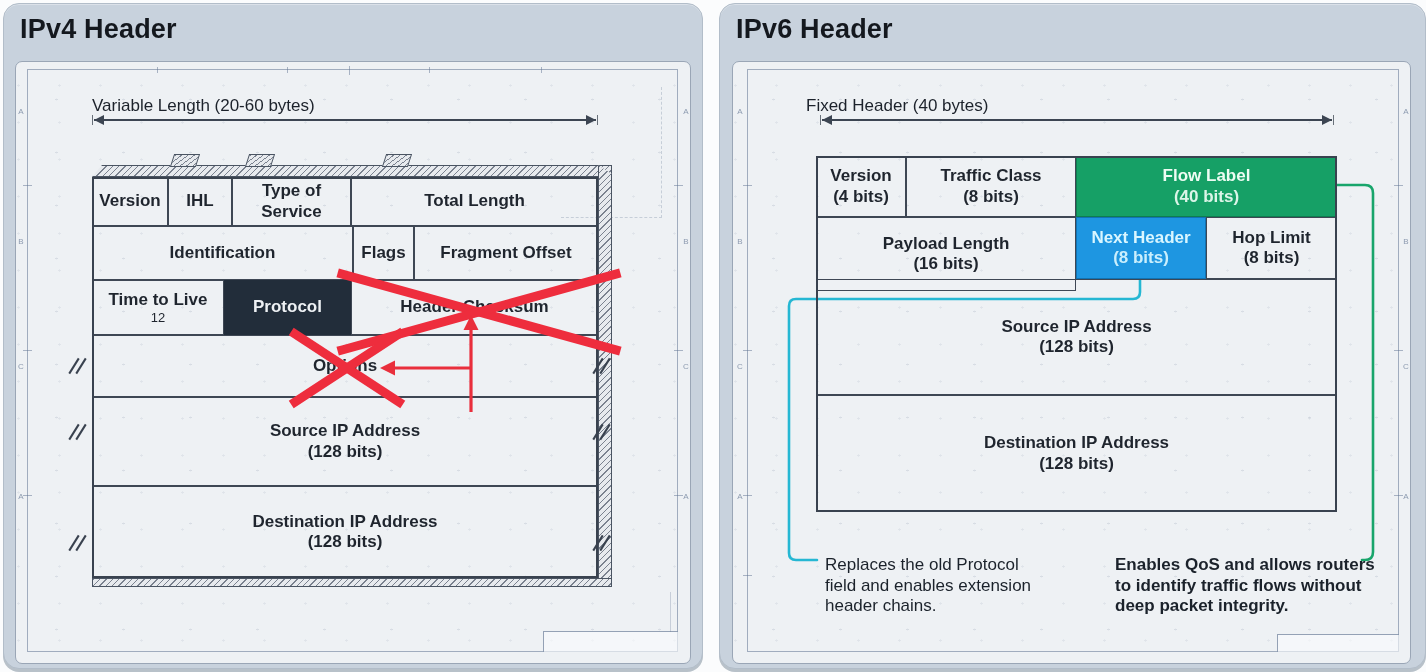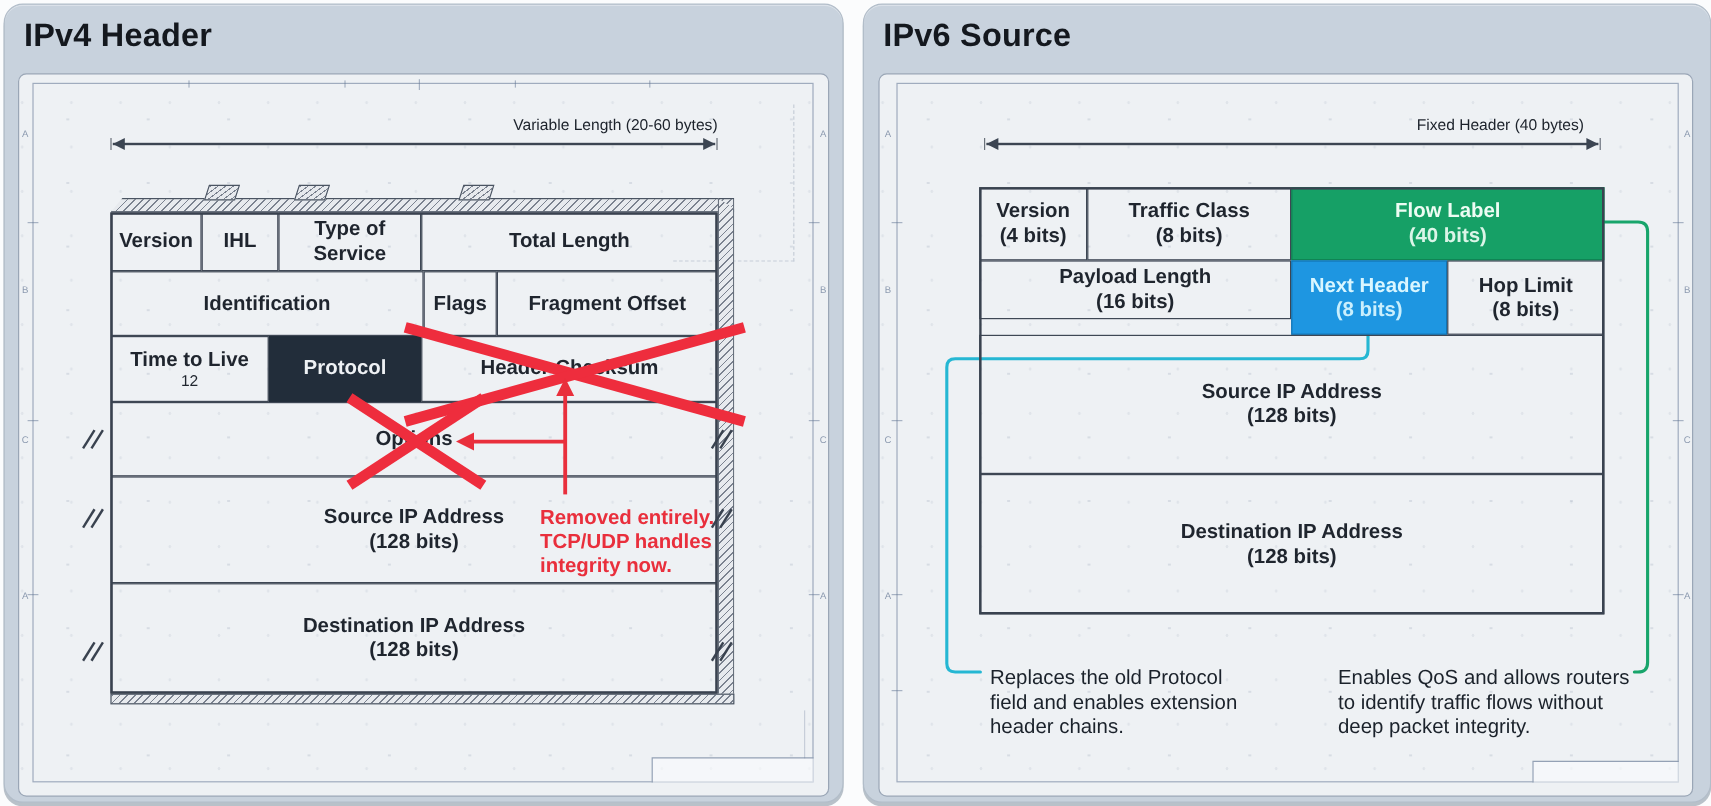--- a/index.html
+++ b/index.html
@@ -40,21 +40,21 @@
     border-left:1px solid rgba(96,115,145,.65);
     border-top:1px solid rgba(96,115,145,.65);
     background:rgba(250,251,253,.6);
   }
   .zone-letter{
     position:absolute;font-size:8px;color:#8d9bb0;width:10px;text-align:center;
   }
   .tick-h{position:absolute;width:9px;height:1px;background:rgba(96,115,145,.5);}
   .tick-v{position:absolute;width:1px;height:6px;background:rgba(96,115,145,.5);}
   
-  .dim-text{position:absolute;text-align:right;font-size:13px;font-weight:500;color:#1c222b;}
+  .dim-text{position:absolute;text-align:left;font-size:17px;font-weight:500;color:#1c222b;}
   .dim-line{position:absolute;height:2px;background:#3c4552;}
   .dim-line::before{content:"";position:absolute;left:0;top:-4px;
     border-top:5px solid transparent;border-bottom:5px solid transparent;
     border-right:10px solid #3c4552;}
   .dim-line::after{content:"";position:absolute;right:0;top:-4px;
     border-top:5px solid transparent;border-bottom:5px solid transparent;
     border-left:10px solid #3c4552;}
   .dim-endtick{position:absolute;width:1px;height:10px;background:rgba(60,69,82,.75);}
   
   .cell{
@@ -206,30 +206,25 @@
       <g stroke="#e92f3c" stroke-width="3.2" fill="none">
         <path d="M455,350 L455,266"></path>
         <path d="M455,306 L379,306"></path>
       </g>
       <g fill="#e92f3c" stroke="none">
         <polygon points="455,253 447.5,268 462.5,268"></polygon>
         <polygon points="364,306 379,298.5 379,313.5"></polygon>
       </g>
     </svg>
 
-    <div class="callout" style="left:434px;top:360px;">
-      <span style="display:block;">Removed entirely.</span>
-      <span style="display:block;">TCP/UDP handles</span>
-      <span style="display:block;">integrity now.</span>
-    </div>
   </div>
 </div>
 
 <div class="panel" style="left:719px;top:3px;width:705px;height:664px;">
-  <div class="panel-title">IPv6 Source</div>
+  <div class="panel-title">IPv6 Header</div>
 
   <div class="bp-card" style="left:12px;top:57px;width:679px;height:603px;">
     <div class="bp-frame" style="left:14px;top:7px;width:652px;height:583px;">
       <div class="title-block" style="width:121px;height:17px;"></div>
     </div>
 
     <span class="zone-letter" style="left:2px;top:45px;">A</span>
     <span class="zone-letter" style="left:2px;top:175px;">B</span>
     <span class="zone-letter" style="left:2px;top:300px;">C</span>
     <span class="zone-letter" style="left:2px;top:430px;">A</span>
@@ -262,21 +257,21 @@
     </div>
     <div class="cell" style="left:173px;top:94px;width:170px;height:61px;">
       <span class="cell-line">Traffic Class</span>
       <span class="cell-line sub">(8 bits)</span>
     </div>
     <div class="cell" style="left:343px;top:94px;width:261px;height:61px;background:#16a066;border-color:#0e7d50;color:#edfcf3;">
       <span class="cell-line">Flow Label</span>
       <span class="cell-line sub" style="color:rgba(237,252,243,.92);">(40 bits)</span>
     </div>
 
-    <div class="cell" style="left:83px;top:155px;width:260px;height:49px;">
+    <div class="cell" style="left:83px;top:155px;width:260px;height:74px;">
       <span class="cell-line">Payload Length</span>
       <span class="cell-line sub">(16 bits)</span>
     </div>
     <div class="cell" style="left:343px;top:155px;width:130px;height:62px;background:#1e96e1;border-color:#1173b3;color:#d9f6ff;">
       <span class="cell-line">Next Header</span>
       <span class="cell-line sub" style="color:rgba(217,246,255,.92);">(8 bits)</span>
     </div>
     <div class="cell" style="left:473px;top:155px;width:131px;height:62px;">
       <span class="cell-line">Hop Limit</span>
       <span class="cell-line sub">(8 bits)</span>
@@ -291,19 +286,19 @@
       <span class="cell-line sub">(128 bits)</span>
     </div>
 
     <div class="tbl-outline" style="left:83px;top:94px;width:521px;height:356px;"></div>
 
     <div class="annotation" style="left:92px;top:493px;">
       <span style="display:block;">Replaces the old Protocol</span>
       <span style="display:block;">field and enables extension</span>
       <span style="display:block;">header chains.</span>
     </div>
-    <div class="annotation" style="left:382px;top:493px;">
+    <div class="annotation" style="left:382px;top:493px;font-weight:bold;">
       <span style="display:block;">Enables QoS and allows routers</span>
       <span style="display:block;">to identify traffic flows without</span>
       <span style="display:block;">deep packet integrity.</span>
     </div>
   </div>
 </div>
 
 </body></html>

